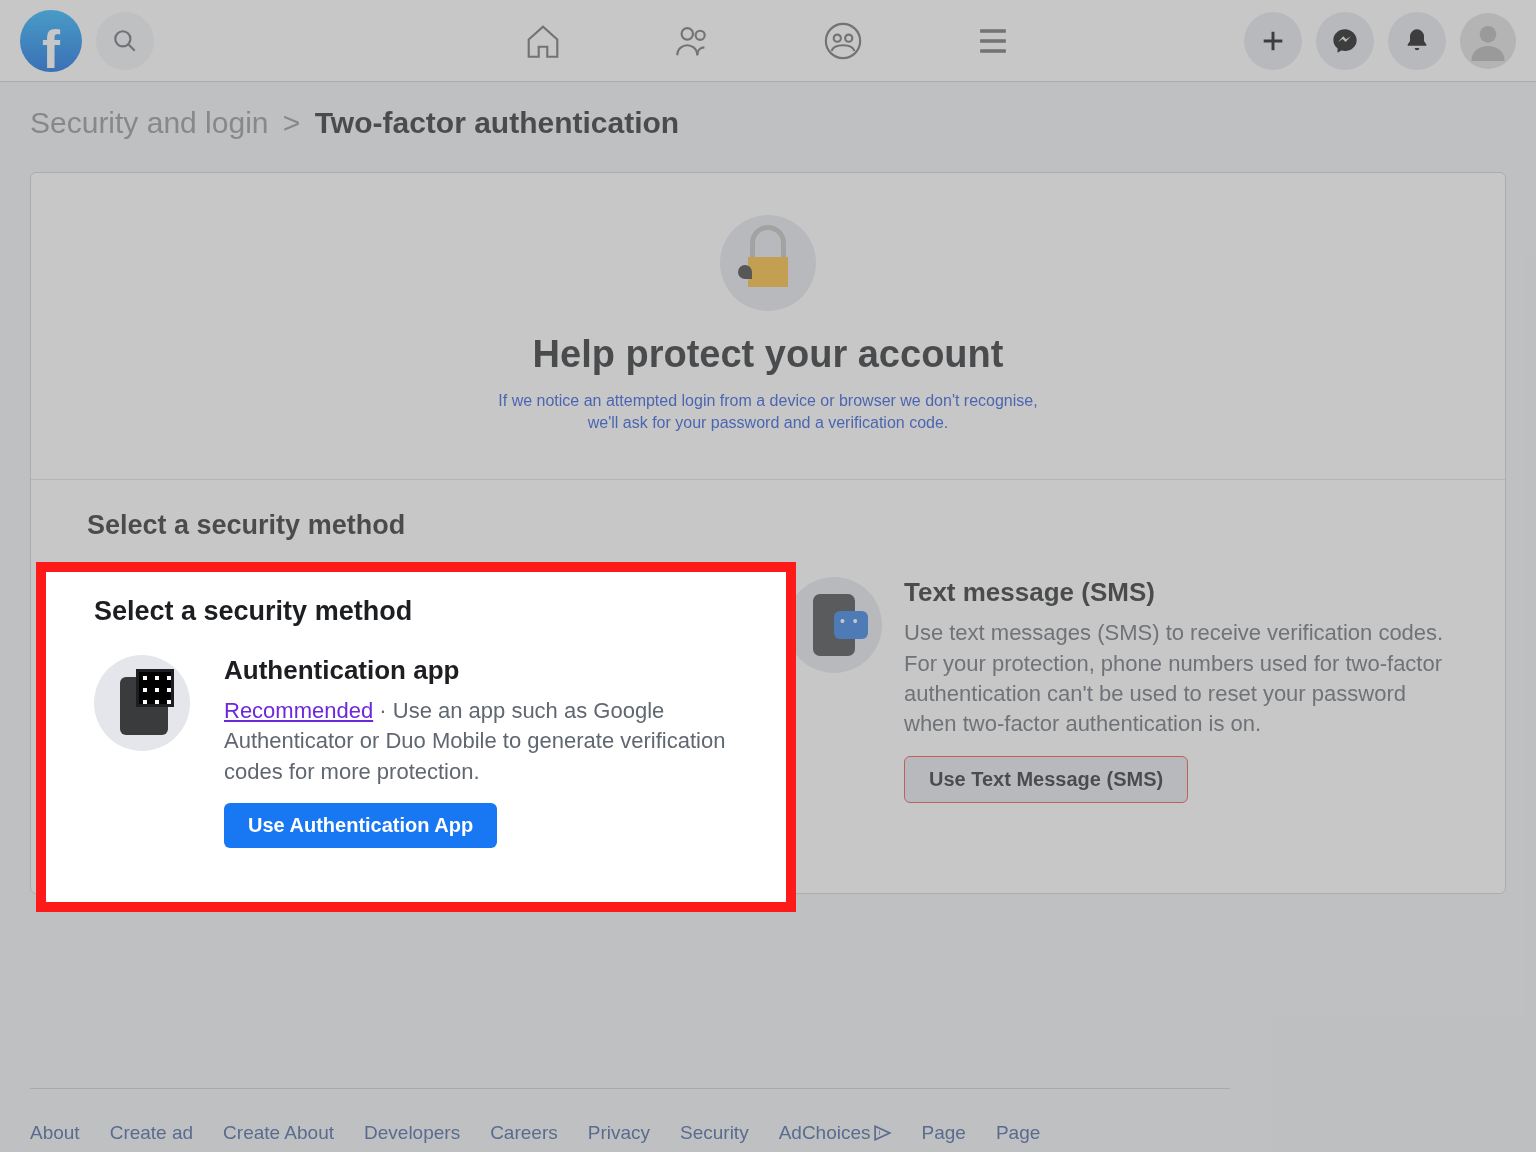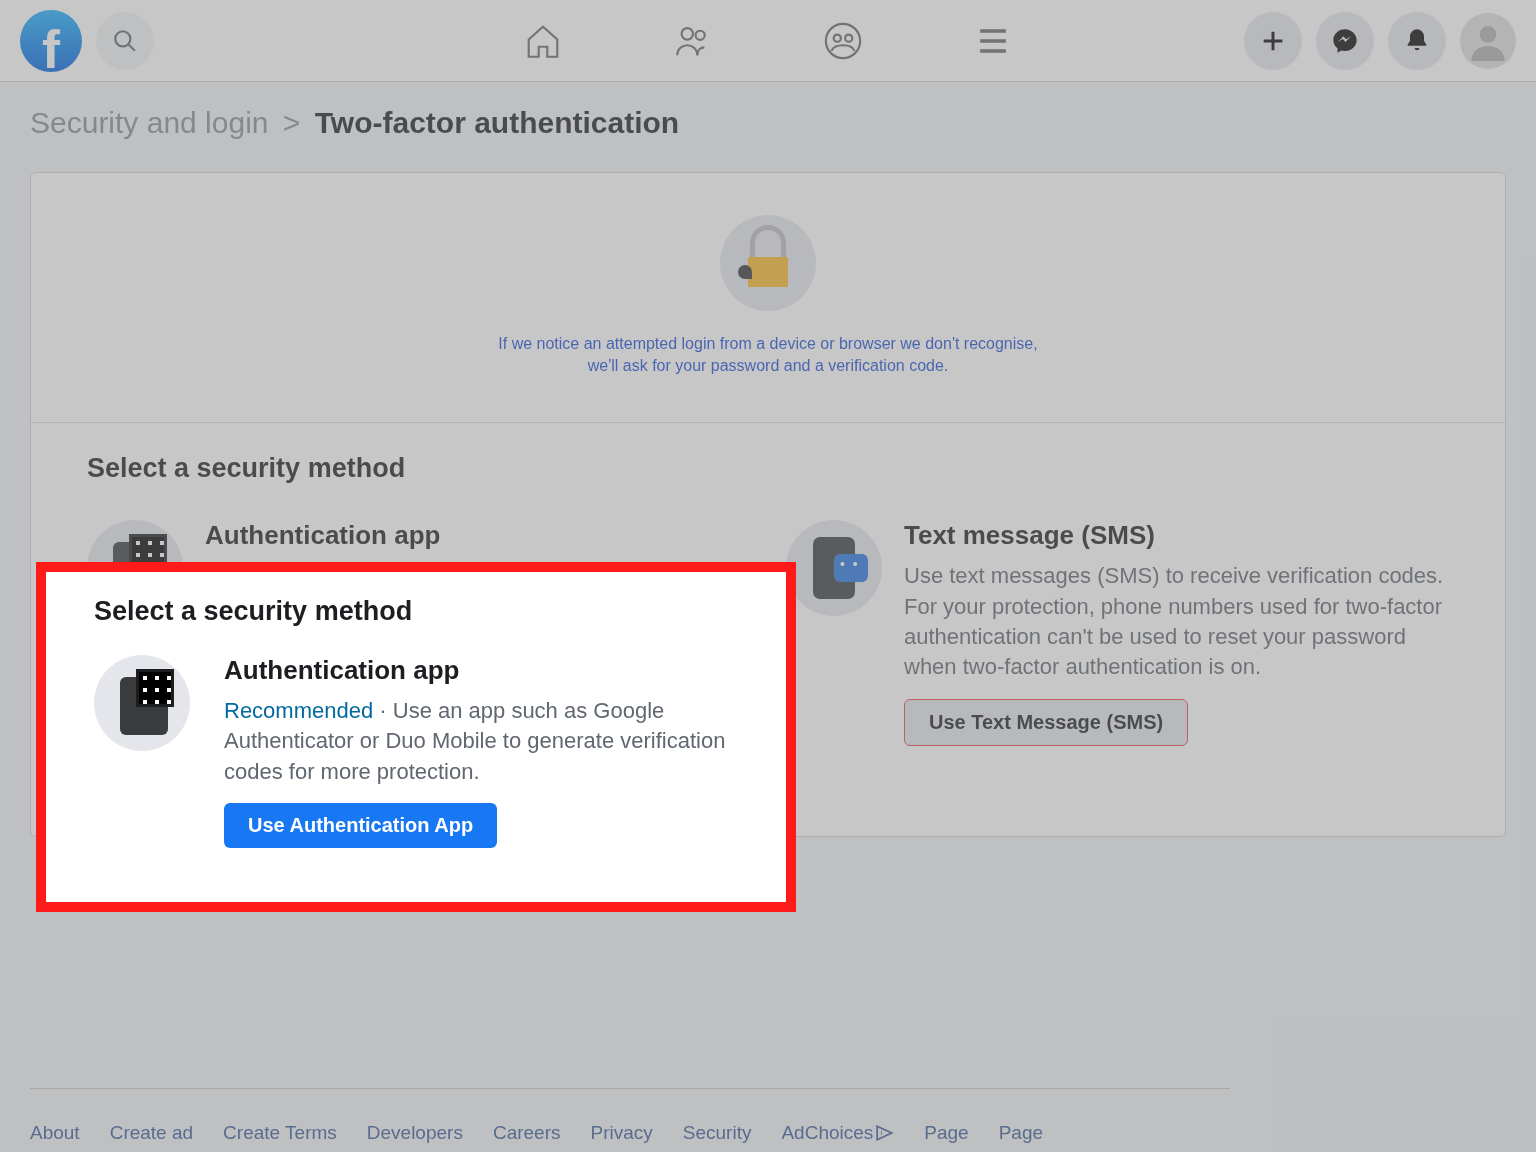--- a/index.html
+++ b/index.html
@@ -45,21 +45,21 @@
 .method-icon { width: 96px; height: 96px; border-radius: 50%; background: #e4e6eb; flex-shrink: 0; display:flex; align-items:center; justify-content:center; position: relative; }
 .method-icon.app .phone { width:48px; height:58px; background:#3a3b3c; border-radius:6px; position:absolute; bottom:16px; left:26px; }
 .method-icon.app .qr { width:38px; height:38px; background:#fff; border:3px solid #1c1e21; position:absolute; top:14px; right:16px;
   background-image: linear-gradient(#000 30%, transparent 30%, transparent 70%, #000 70%), linear-gradient(90deg,#000 30%, transparent 30%, transparent 70%, #000 70%);
   background-size: 12px 12px; }
 .method-icon.sms .phone2 { width:42px; height:62px; background:#3a3b3c; border-radius:7px; }
 .method-icon.sms .bubble { width:34px; height:28px; background:#2374e1; border-radius:6px; position:absolute; right:14px; top:34px; }
 .method-icon.sms .bubble::after { content:"• •"; color:#fff; font-size:14px; position:absolute; left:6px; top:2px; letter-spacing:2px; }
 .method-body h2 { font-size: 26px; font-weight: 700; color: #1c1e21; margin-bottom: 10px; }
 .method-body p { font-size: 22px; color: #606770; line-height: 1.38; margin-bottom: 16px; }
-.rec { color: #0369a1; }
+.rec { color: #6d28d9; text-decoration: underline; }
 .sep2 { color: #606770; }
 .btn { display: inline-block; padding: 11px 24px; border-radius: 6px; font-size: 20px; font-weight: 600; cursor: pointer; border: none; }
 .btn-primary { background: #1877f2; color: #fff; }
 .btn-secondary { background: #e4e6eb; color: #1c1e21; border: 1px solid #ef4444; }
 
 .section-title { font-size: 27px; font-weight: 700; color: #1c1e21; padding: 30px 56px 0; }
 
 
 .highlight-box { position: absolute; top: 562px; left: 36px; width: 760px; height: 350px; background: #fff; z-index: 60; border: 10px solid #ff1a1a; padding: 24px 48px 30px; }
 .highlight-box h3 { font-size: 27px; font-weight: 700; color: #1c1e21; margin-bottom: 28px; }
@@ -145,20 +145,21 @@
   <span class="sep">&gt;</span>
   <span class="current">Two-factor authentication</span>
 </div>
 
 <div class="panel">
   <div class="hero">
     <div class="lock-circle">
       <div class="shackle"></div>
         <div class="body"></div>
     </div>
+    <h1>Help protect your account</h1>
     <p>If we notice an attempted login from a device or browser we don't recognise, we'll ask for your password and a verification code.</p>
   </div>
   <div class="divider"></div>
 
   <div class="section-title">Select a security method</div>
 
   <div class="methods">
 
     <div class="method">
       <div class="method-icon app">
@@ -200,21 +201,21 @@
       <p><span class="rec">Recommended</span><span class="sep2"> · </span><span>Use an app such as Google Authenticator or Duo Mobile to generate verification codes for more protection.</span></p>
       <button class="btn btn-primary">Use Authentication App</button>
     </div>
   </div>
 </div>
 
 <div class="footer-hr"></div>
 <div class="footer">
   <a>About</a>
   <a>Create ad</a>
-  <a>Create Terms</a>
+  <a>Create About</a>
   <a>Developers</a>
   <a>Careers</a>
   <a>Privacy</a>
   <a>Security</a>
   <a class="adch">
       <span>AdChoices</span>
       <svg viewBox="0 0 16 14">
         <path d="M1 1 L14 7 L1 13 Z" fill="none" stroke="#385898" stroke-width="1.5"></path>
         <text x="4" y="9" font-size="7" fill="#385898">i</text>
       </svg>

